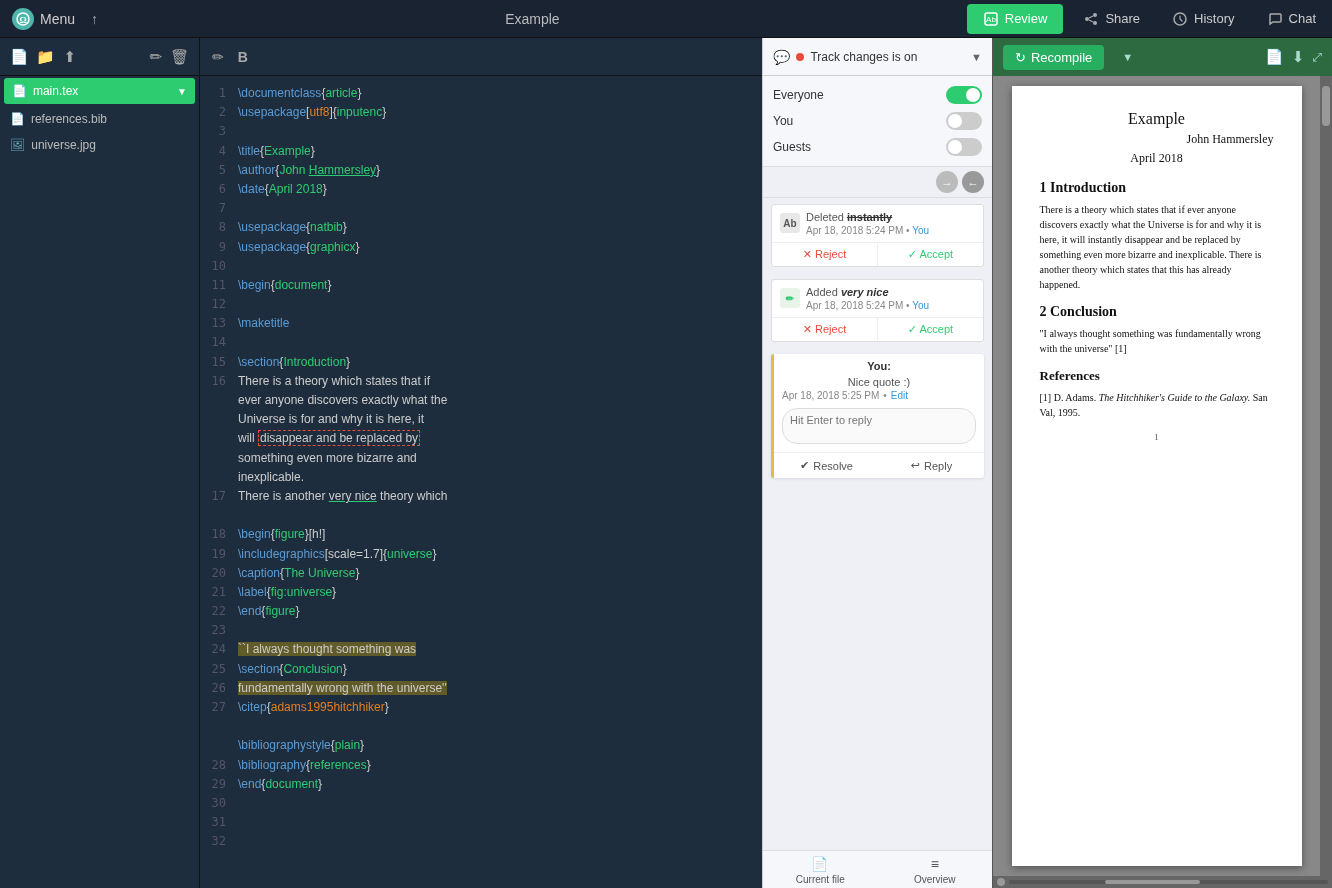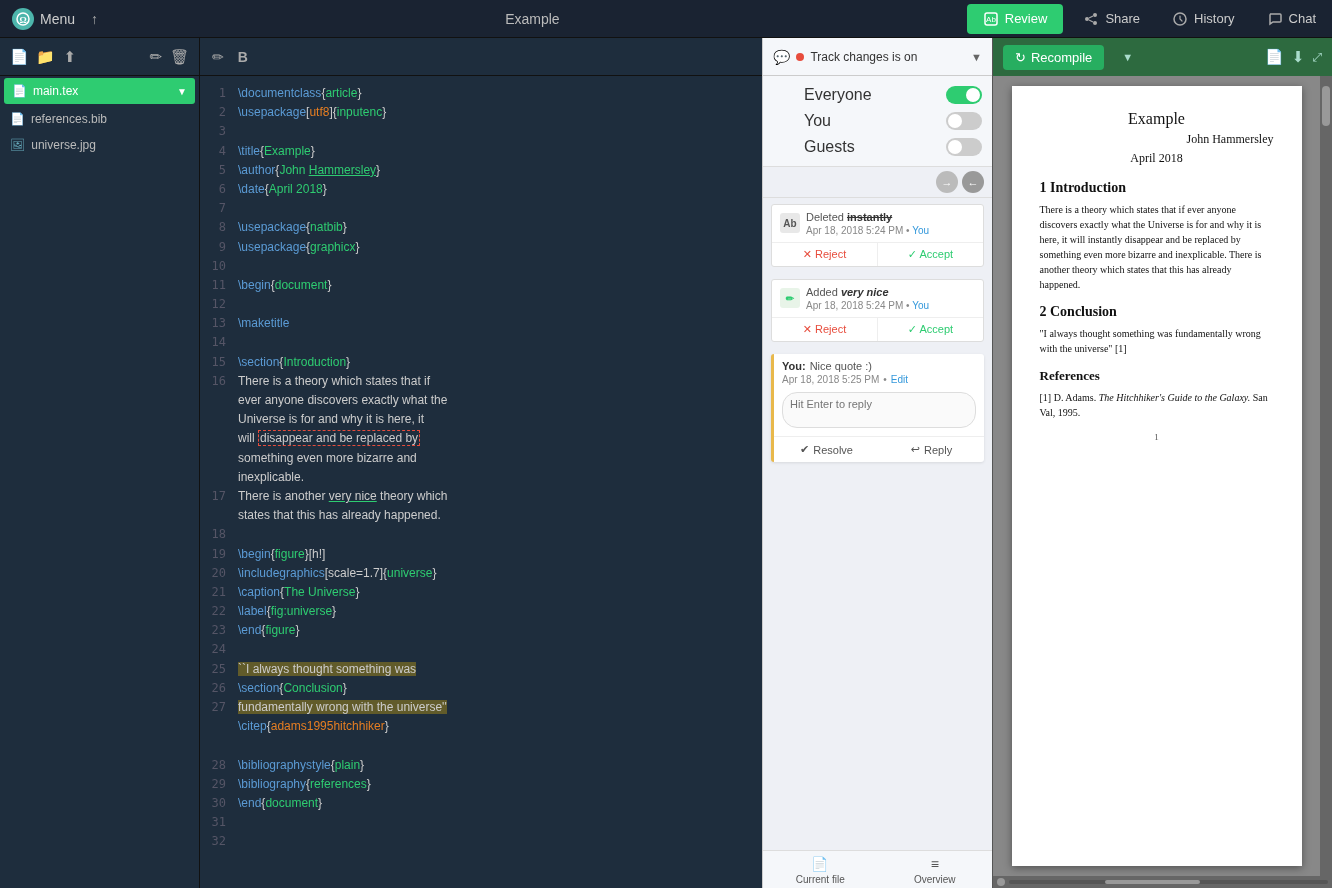--- a/index.html
+++ b/index.html
@@ -47,21 +47,21 @@
 
     
     .review-panel { width: 230px; background: #eef0f5; display: flex; flex-direction: column; border-left: 1px solid #ccc; flex-shrink: 0; }
     .review-panel-top { height: 38px; display: flex; align-items: center; padding: 0 10px; border-bottom: 1px solid #ccc; background: #f5f7fa; flex-shrink: 0; gap: 6px; }
     .track-dot { width: 8px; height: 8px; background: #e74c3c; border-radius: 50%; }
     .track-label { font-size: 12px; color: #333; flex: 1; }
     .track-toggle-caret { color: #666; font-size: 11px; cursor: pointer; }
 
     .toggle-section { background: #f5f7fa; border-bottom: 1px solid #ddd; padding: 6px 10px; }
     .toggle-row { display: flex; align-items: center; padding: 4px 0; }
-    .toggle-row-label { font-size: 16px; color: #333; flex: 1; margin-left: 31px; }
+    .toggle-row-label { font-size: 12px; color: #333; flex: 1; }
     .toggle { width: 36px; height: 18px; border-radius: 9px; display: flex; align-items: center; padding: 2px; cursor: pointer; }
     .toggle.on { background: #2ecc71; justify-content: flex-end; }
     .toggle.off { background: #ccc; justify-content: flex-start; }
     .toggle-thumb { width: 14px; height: 14px; background: #fff; border-radius: 50%; }
 
     .change-card { background: #fff; border: 1px solid #ddd; margin: 6px 8px; border-radius: 3px; font-size: 11px; }
     .change-card-header { padding: 6px 8px; display: flex; gap: 6px; align-items: flex-start; }
     .change-icon { width: 20px; height: 20px; background: #e8e8e8; border-radius: 3px; display: flex; align-items: center; justify-content: center; font-size: 10px; font-weight: bold; color: #555; flex-shrink: 0; margin-top: 2px; }
     .change-text { flex: 1; }
     .change-action { font-size: 11px; color: #555; }
@@ -259,21 +259,20 @@
           <div class="code-line"><span class="kw-blue">\maketitle</span></div>
           <div class="code-line">&nbsp;</div>
           <div class="code-line"><span class="kw-blue">\section</span>{<span class="kw-green">Introduction</span>}</div>
           <div class="code-line">There is a theory which states that if</div>
           <div class="code-line">ever anyone discovers exactly what the</div>
           <div class="code-line">Universe is for and why it is here, it</div>
           <div class="code-line">will <span class="dashed-box">disappear and be replaced by</span></div>
           <div class="code-line">something even more bizarre and</div>
           <div class="code-line">inexplicable.</div>
           <div class="code-line">There is another <span class="underline-green">very nice</span> theory which</div>
-          <div class="code-line">states that this has already happened.</div>
           <div class="code-line">&nbsp;</div>
           <div class="code-line"><span class="kw-blue">\begin</span>{<span class="kw-green">figure</span>}[h!]</div>
           <div class="code-line"><span class="kw-blue">\includegraphics</span>[scale=1.7]{<span class="kw-green">universe</span>}</div>
           <div class="code-line"><span class="kw-blue">\caption</span>{<span class="kw-green">The Universe</span>}</div>
           <div class="code-line"><span class="kw-blue">\label</span>{<span class="kw-green">fig:universe</span>}</div>
           <div class="code-line"><span class="kw-blue">\end</span>{<span class="kw-green">figure</span>}</div>
           <div class="code-line">&nbsp;</div>
           <div class="code-line"><span class="highlight-yellow">``I always thought something was</span></div>
           <div class="code-line"><span class="kw-blue">\section</span>{<span class="kw-green">Conclusion</span>}</div>
           <div class="code-line"><span class="highlight-yellow">fundamentally wrong with the universe''</span></div>
@@ -353,21 +352,21 @@
           </div>
         </div>
         <div class="change-buttons">
           <button class="change-btn reject">✕ Reject</button>
           <button class="change-btn accept">✓ Accept</button>
         </div>
       </div>
 
       <div class="comment-card">
         <div class="comment-header">
-          <div style="display:flex; align-items:center; gap:4px; margin-bottom:2px;">
+          <div style="display:flex; align-items:center; gap:4px; margin-bottom:2px;flex-direction:column;">
             <span class="comment-author"><span>You</span>:</span>
             <span class="comment-body">Nice quote :)</span>
           </div>
           <div class="comment-meta">
             <span>Apr 18, 2018 5:25 PM</span>
             <span>•</span>
             <a>Edit</a>
           </div>
         </div>
         <div class="comment-input-area">

